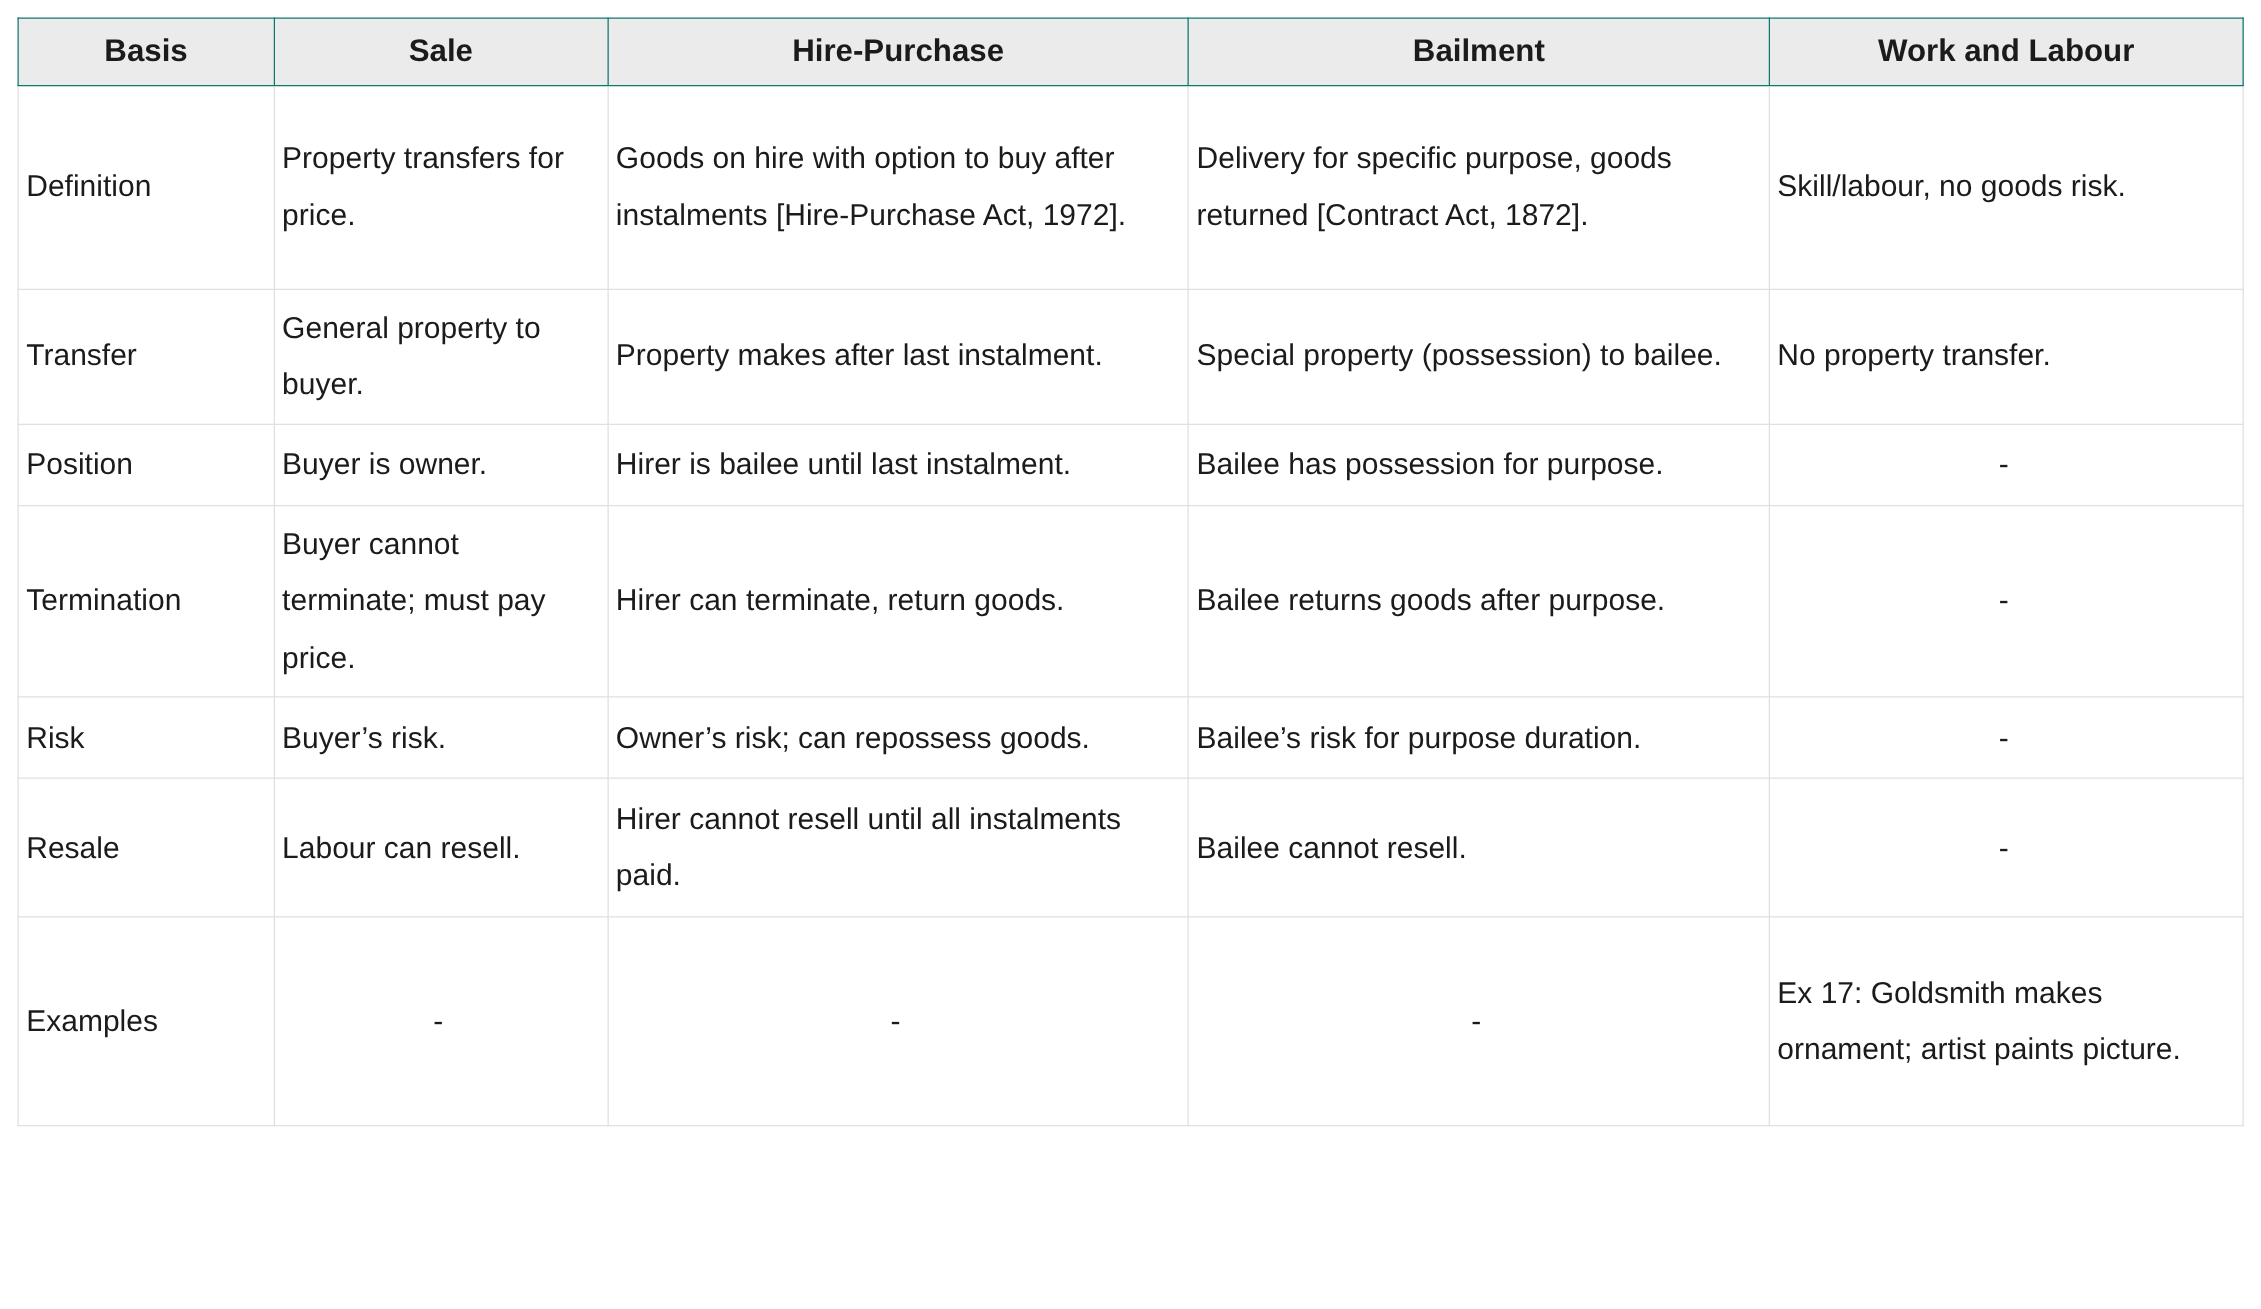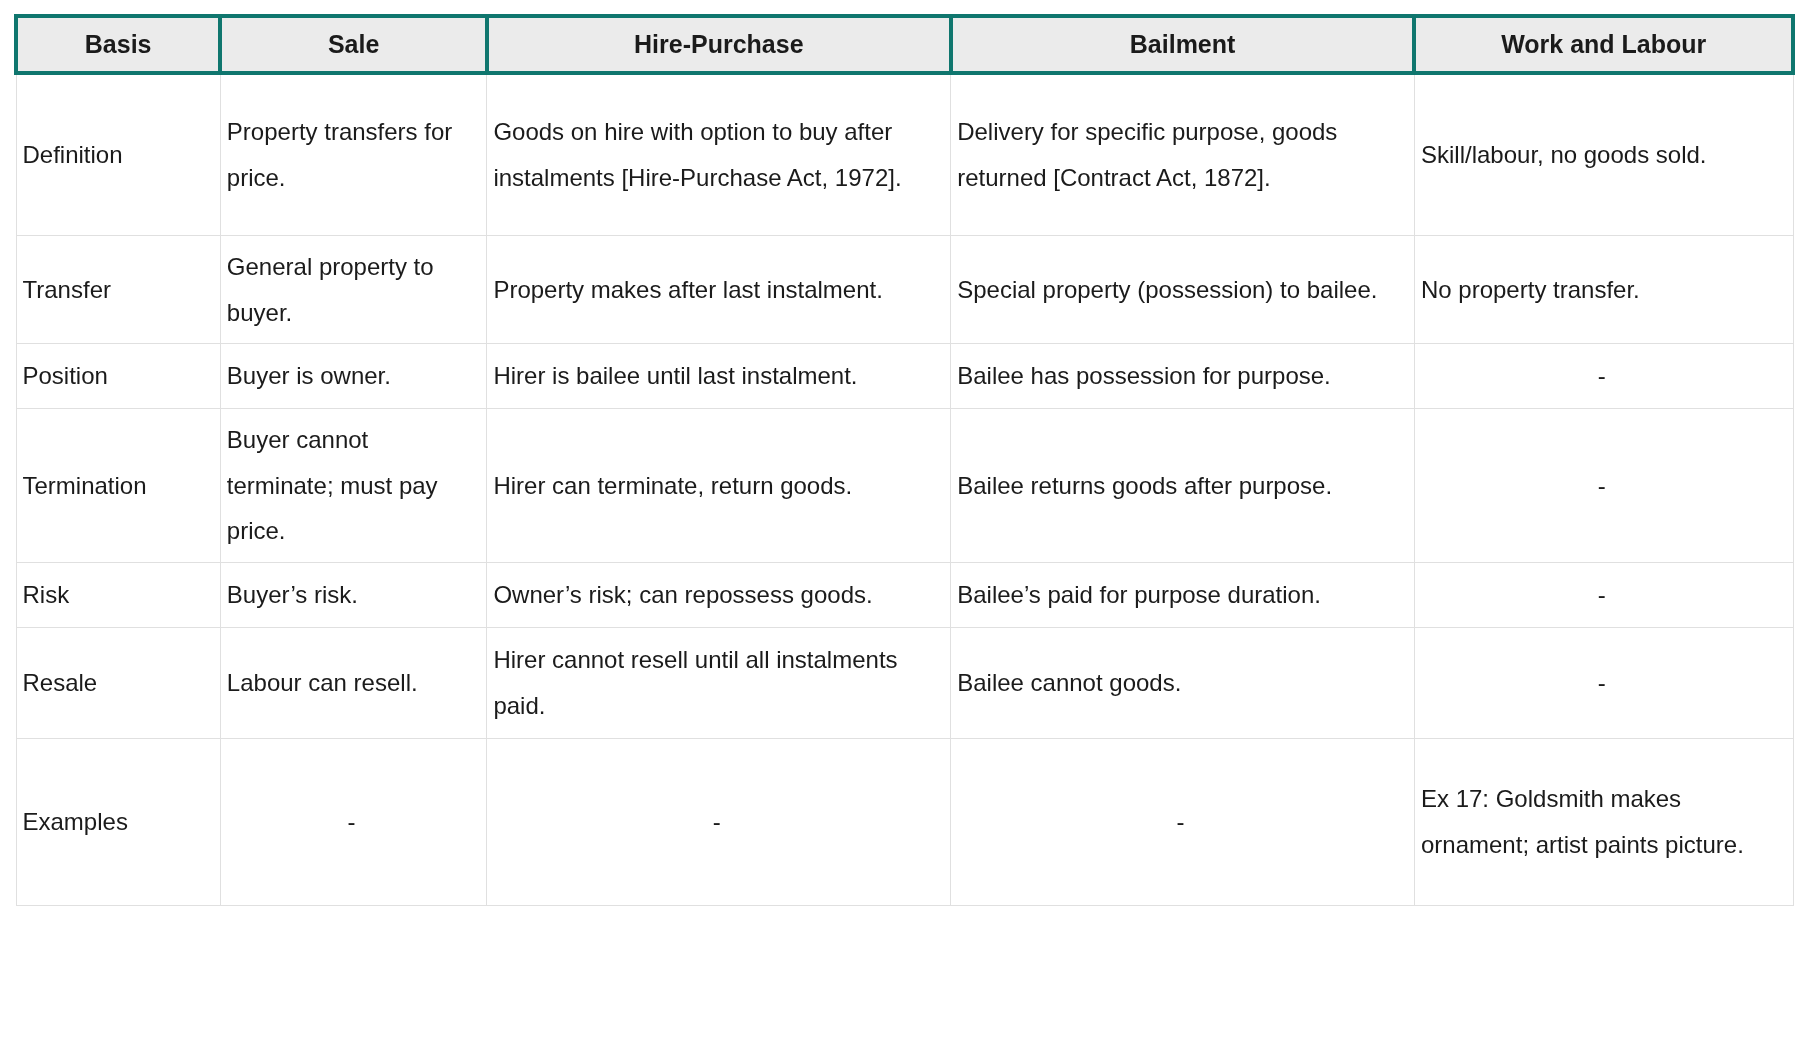--- a/index.html
+++ b/index.html
@@ -27,21 +27,21 @@
   }
   
   col.c-basis   { width: 11.5%; }
   col.c-sale    { width: 15.0%; }
   col.c-hp      { width: 26.1%; }
   col.c-bail    { width: 26.1%; }
   col.c-work    { width: 21.3%; }
 
   th {
     background: #ebebeb;
-    border: 4px solid #0f766e;
+    border: 1px solid #0f766e;
     font-weight: 700;
     font-size: 25px;
     text-align: center;
     padding: 10px 8px;
     line-height: 1.3;
   }
   td {
     border: 1px solid #e0e0e0;
     vertical-align: middle;
     text-align: left;
@@ -83,21 +83,21 @@
           <th>Work and Labour</th>
         </tr>
       </thead>
       <tbody>
 
         <tr class="r-definition">
           <td>Definition</td>
           <td>Property transfers for price.</td>
           <td>Goods on hire with option to buy after instalments [Hire-Purchase Act, 1972].</td>
           <td>Delivery for specific purpose, goods returned [Contract Act, 1872].</td>
-          <td>Skill/labour, no goods sold.</td>
+          <td>Skill/labour, no goods risk.</td>
         </tr>
 
         <tr class="r-transfer">
           <td>Transfer</td>
           <td>General property to buyer.</td>
           <td>Property makes after last instalment.</td>
           <td>Special property (possession) to bailee.</td>
           <td>No property transfer.</td>
         </tr>
 
@@ -114,30 +114,30 @@
           <td>Buyer cannot terminate; must pay price.</td>
           <td>Hirer can terminate, return goods.</td>
           <td>Bailee returns goods after purpose.</td>
           <td class="dash">-</td>
         </tr>
 
         <tr class="r-risk">
           <td>Risk</td>
           <td>Buyer’s risk.</td>
           <td>Owner’s risk; can repossess goods.</td>
-          <td>Bailee’s paid for purpose duration.</td>
+          <td>Bailee’s risk for purpose duration.</td>
           <td class="dash">-</td>
         </tr>
 
 
         <tr class="r-resale">
           <td>Resale</td>
           <td>Labour can resell.</td>
           <td>Hirer cannot resell until all instalments paid.</td>
-          <td>Bailee cannot goods.</td>
+          <td>Bailee cannot resell.</td>
           <td class="dash">-</td>
         </tr>
 
         <tr class="r-examples">
           <td>Examples</td>
           <td class="dash">-</td>
           <td class="dash">-</td>
           <td class="dash">-</td>
           <td>Ex 17: Goldsmith makes ornament; artist paints picture.</td>
         </tr>

